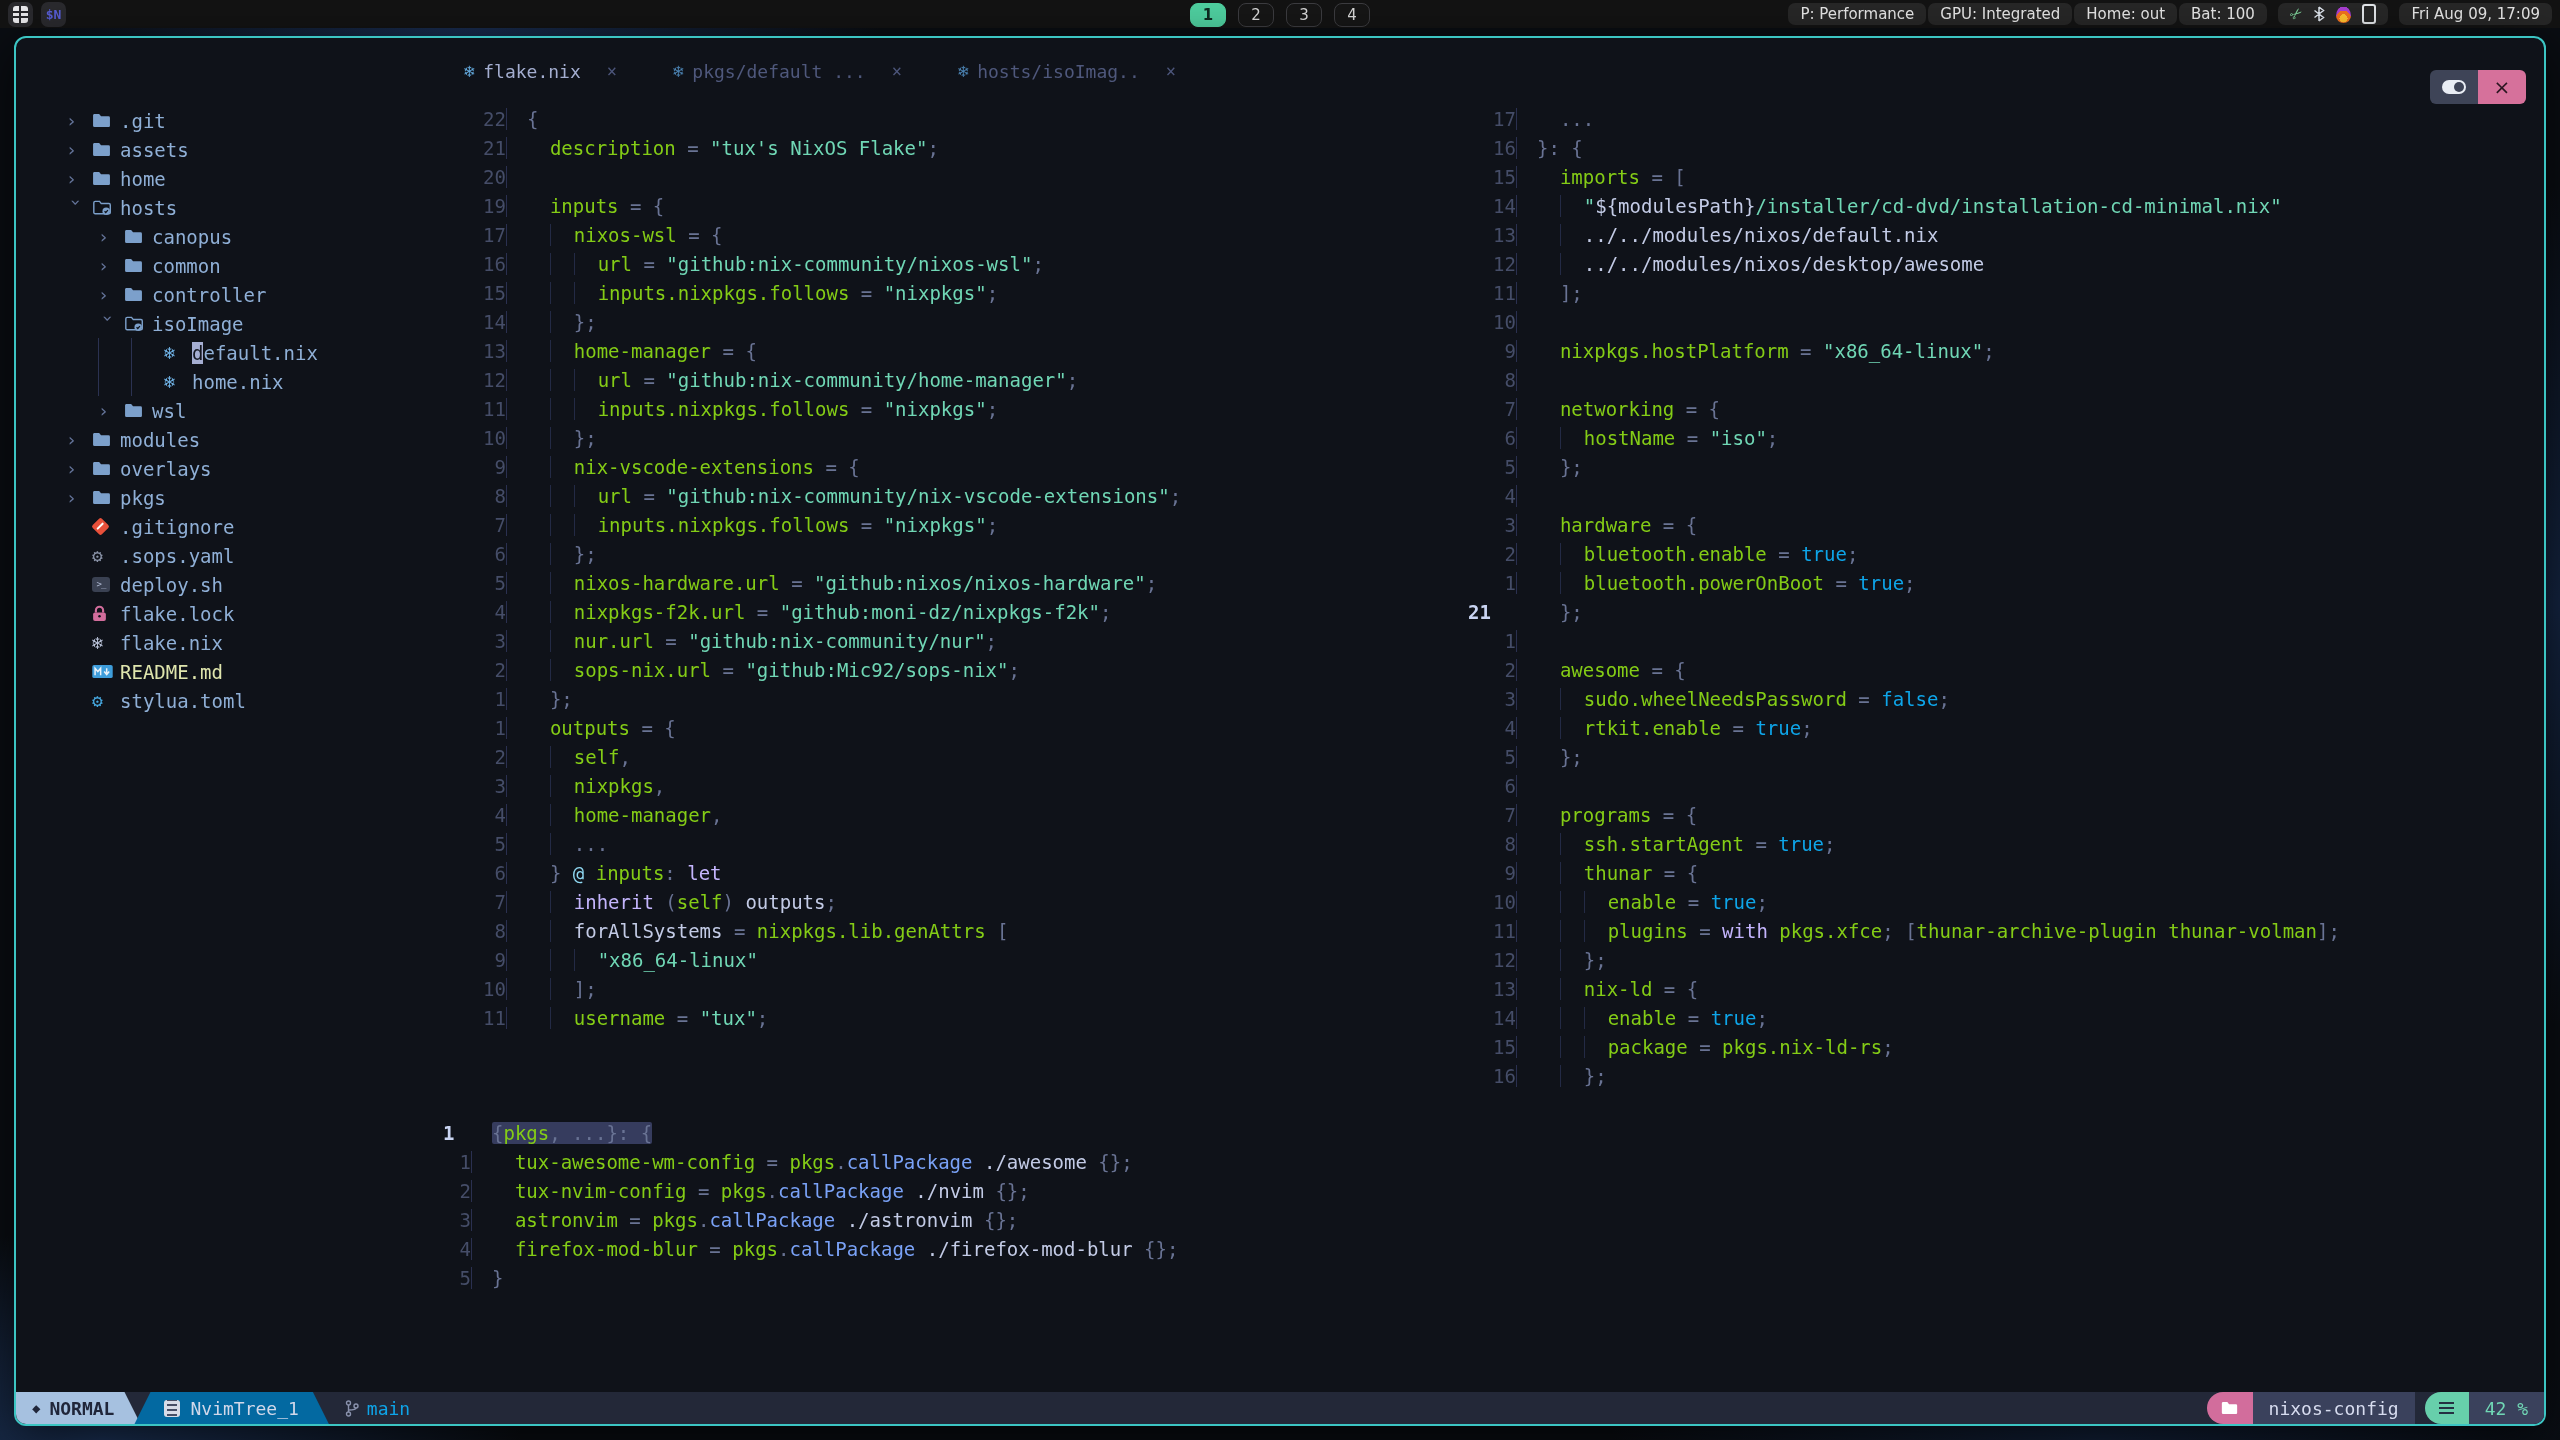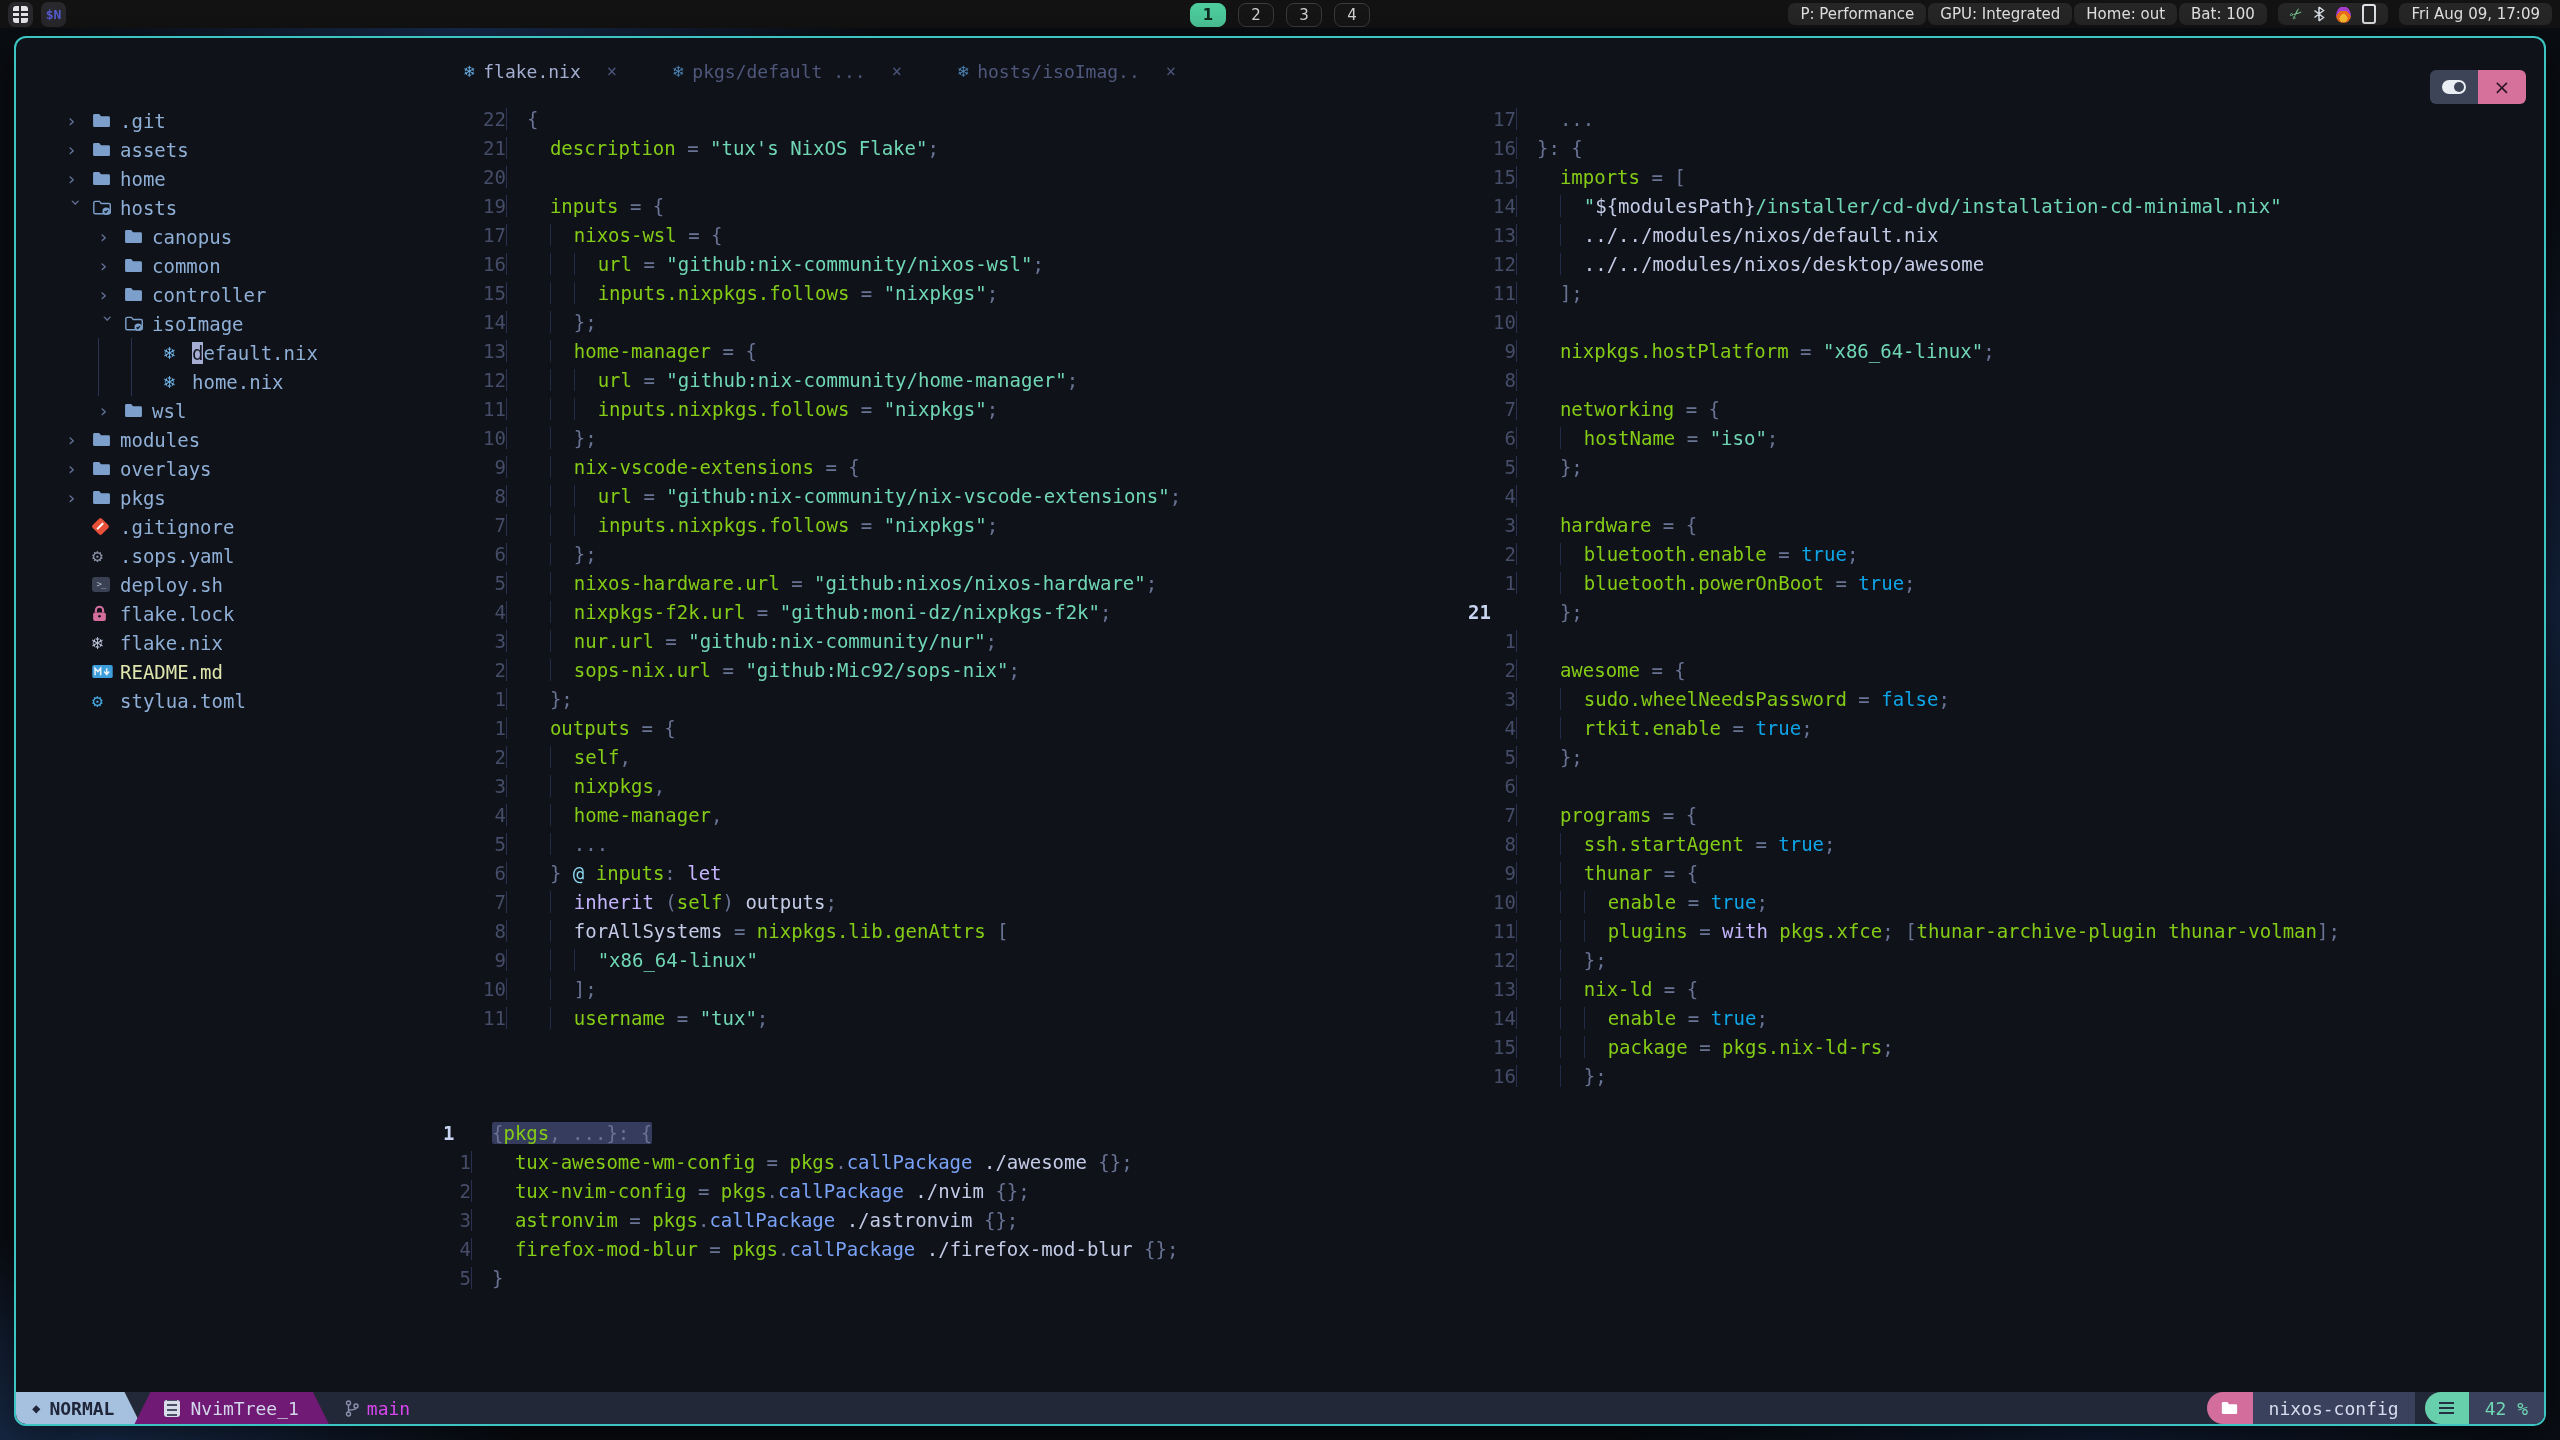--- a/index.html
+++ b/index.html
@@ -77,25 +77,25 @@
   .eguide{display:inline-block;border-left:1px solid #232a45;white-space:pre}
   .hl{background:#363c5e;border-radius:2px}
   .t{color:#c3cbe6}.i{color:#84cc16}.p{color:#697394}.s{color:#70d7b5}
   .b{color:#0ea5e9}.k{color:#c4b5fd}.f{color:#7aa2f7}.o{color:#8fd8f2}
   
   .sline{position:absolute;left:0;right:0;bottom:0;height:32px;background:#232838;border-radius:0 0 10px 10px;
          font-family:"DejaVu Sans Mono",monospace;font-size:18px;display:flex;align-items:stretch}
   .seg-mode{background:#a6c1e0;color:#20263a;font-weight:bold;display:flex;align-items:center;gap:9px;
             padding:0 26px 0 16px;clip-path:polygon(0 0, calc(100% - 16px) 0, 100% 100%, 0 100%);border-radius:0 0 0 10px}
   .vimico{color:#20263a;font-size:14px}
-  .seg-buf{background:#701a75;color:#d2d8ea;display:flex;align-items:center;gap:10px;margin-left:-6px;
+  .seg-buf{background:#0369a1;color:#d2d8ea;display:flex;align-items:center;gap:10px;margin-left:-6px;
            padding:0 30px;clip-path:polygon(16px 0, calc(100% - 16px) 0, 100% 100%, 0 100%)}
   .docico{width:16px;height:17px;background:#d8dce8;border-radius:3px;
      background-image:linear-gradient(#474e66 2px, transparent 2px);background-size:10px 5px;background-position:3px 4px;background-repeat:repeat-y;background-color:#d8dce8}
-  .branch{display:flex;align-items:center;gap:8px;color:#d946ef;margin-left:16px}
+  .branch{display:flex;align-items:center;gap:8px;color:#0ea5e9;margin-left:16px}
   .sright{margin-left:auto;display:flex;align-items:stretch}
   .pill-pink{width:46px;background:#d26d9c;border-radius:16px 0 0 16px;display:flex;align-items:center;justify-content:center}
   .slate{background:#3a415c;color:#d7dcef;display:flex;align-items:center;padding:0 16px}
   .gap8{width:10px}
   .pill-teal{width:44px;background:#67cfab;border-radius:16px 0 0 16px;display:flex;align-items:center;justify-content:center}
   .linesico{width:15px;height:13px;background-image:repeating-linear-gradient(#243042 0 2.5px, transparent 2.5px 5px)}
   .slate.pct{color:#70d7b5;border-radius:0 0 10px 0}
 </style>
 </head>
 <body>

